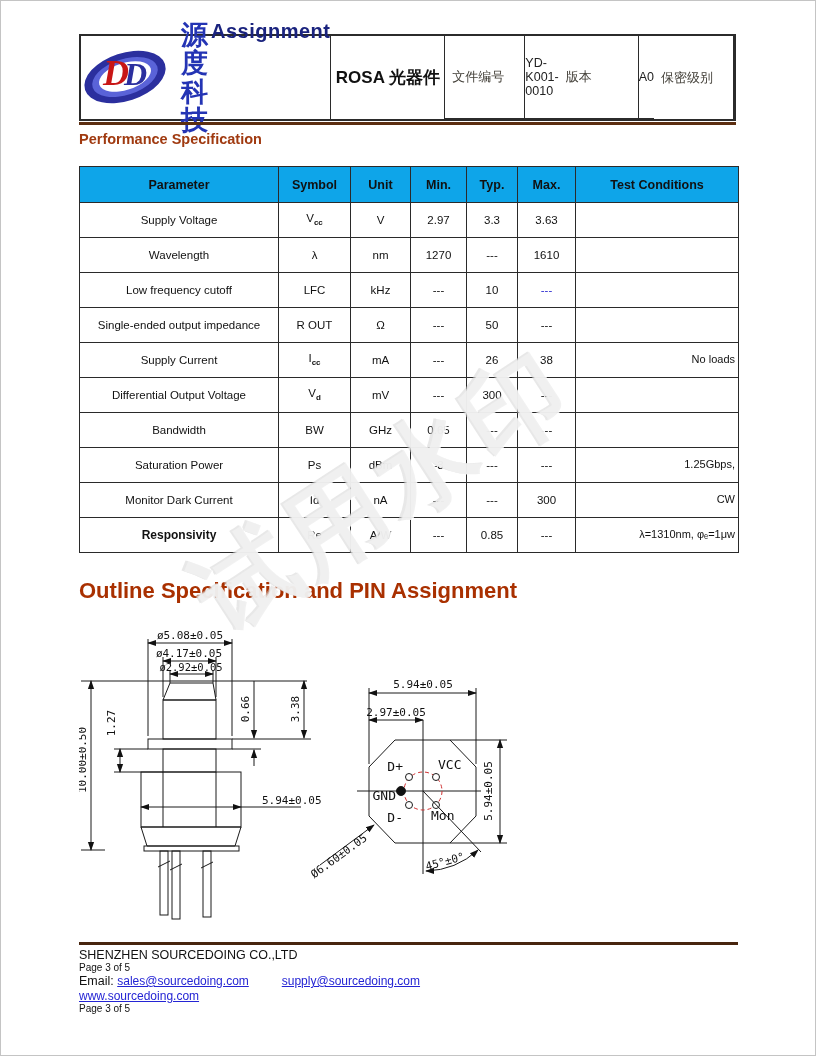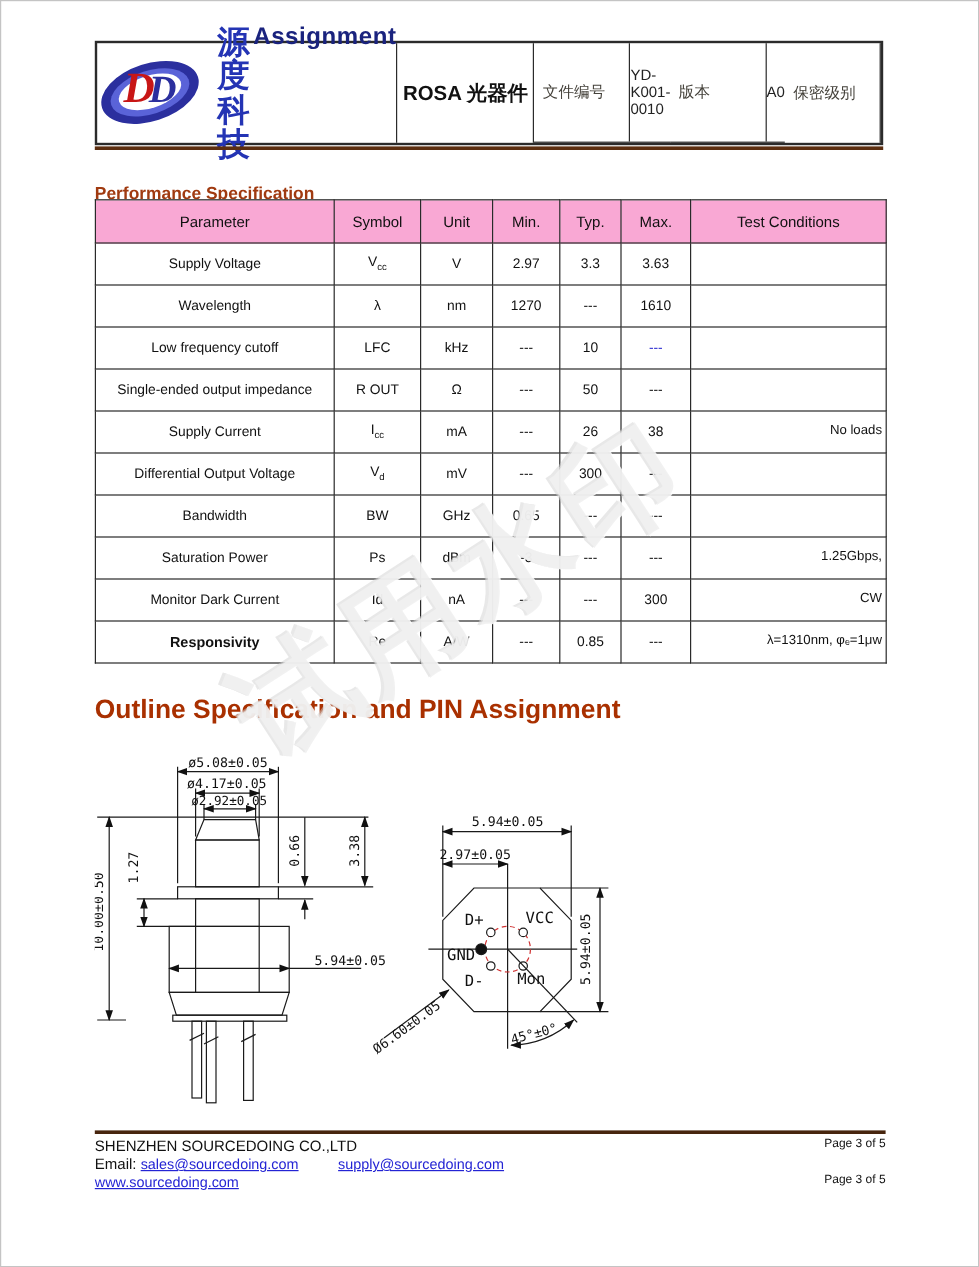--- a/index.html
+++ b/index.html
@@ -25,43 +25,43 @@
               font-size:17px;font-weight:bold;box-sizing:border-box;}
   .meta-cell{flex:1;display:flex;flex-direction:row;}
   .meta-row{flex:1;display:flex;border-bottom:1px solid #2b2b2b;box-sizing:border-box;}
   .meta-row:last-child{border-bottom:none;}
   .meta-label{width:80px;border-right:1px solid #2b2b2b;display:flex;align-items:center;padding-left:7px;
               font-size:13px;color:#44413a;box-sizing:border-box;}
   .meta-value{flex:1;display:flex;align-items:center;justify-content:center;font-size:12.5px;color:#222;}
   .header-rule{position:absolute;left:78px;top:121px;width:657px;height:3px;background:#5c2e10;}
 
   
-  .h2{position:absolute;left:78px;top:153px;font-size:14.5px;font-weight:bold;color:#a03a10;}
+  .h2{position:absolute;left:78px;top:130px;font-size:14.5px;font-weight:bold;color:#a03a10;}
   .h1{position:absolute;left:78px;top:577px;font-size:22px;font-weight:bold;color:#a93000;}
 
   
   .spec{position:absolute;left:78px;top:165px;width:659px;border-collapse:collapse;table-layout:fixed;
         font-size:11.5px;background:#fff;}
   .spec th,.spec td{border:1px solid #2a2a2a;text-align:center;vertical-align:middle;padding:2px 3px;}
-  .spec th{background:#f9a8d4;font-size:12.5px;font-weight:normal;height:31px;}
+  .spec th{background:#0ea5e9;font-size:12.5px;font-weight:bold;height:31px;}
   .spec td{height:30px;}
   .spec td.cond{white-space:pre-line;font-size:11px;line-height:1.25;text-align:right;}
   .spec tr.bold td:first-child{font-weight:bold;font-size:12px;}
   .spec td.blue{color:#2b2bd0;}
-  .spec sub{font-size:8px;}
+  .spec sub{font-size:8px;font-weight:bold;}
 
   
   .drawing{position:absolute;left:78px;top:608px;width:660px;height:330px;}
   .drawing svg{display:block;}
   .drawing text{font-family:"DejaVu Sans Mono","Liberation Mono",monospace;fill:#111;}
 
   
   .footer{position:absolute;left:78px;top:941px;width:659px;font-size:12.5px;color:#111;}
   .footer-line{height:3px;background:#47250e;margin-bottom:3px;}
-  .f-row{display:flex;justify-content:space-between;align-items:flex-start;margin-top:1px;}
+  .f-row{display:flex;justify-content:space-between;align-items:flex-start;margin-top:1px;flex-direction:column;}
   .f-links{margin-top:1px;}
   .f-links .lbl{color:#111;}
   a.link{color:#2424d4;text-decoration:underline;font-size:12px;}
   .f-links .gap{display:inline-block;width:26px;}
   .page-num{font-size:10px;color:#111;}
 
   
   .watermark{position:absolute;left:205px;top:540px;z-index:40;pointer-events:none;
              font-size:100px;font-weight:bold;letter-spacing:6px;white-space:nowrap;
              color:rgba(233,233,233,0.62);text-shadow:1px 1px 0 rgba(255,255,255,0.85),-1px -1px 0 rgba(210,210,210,0.5);

